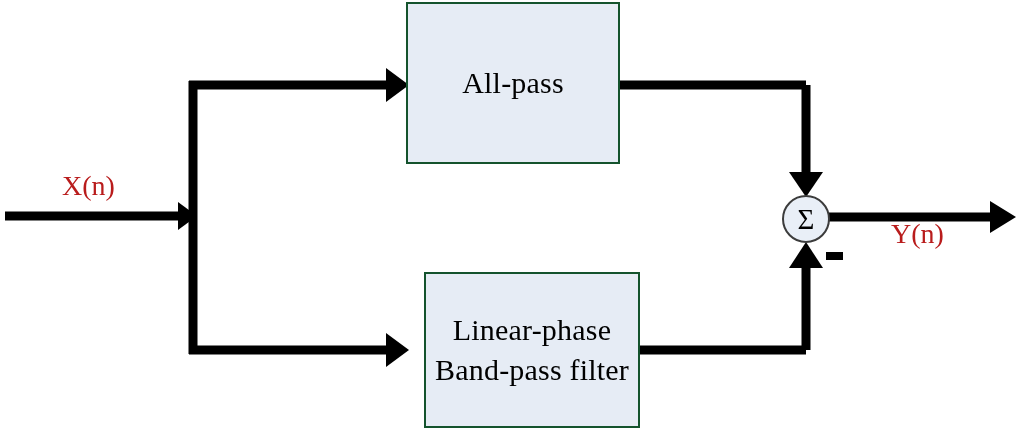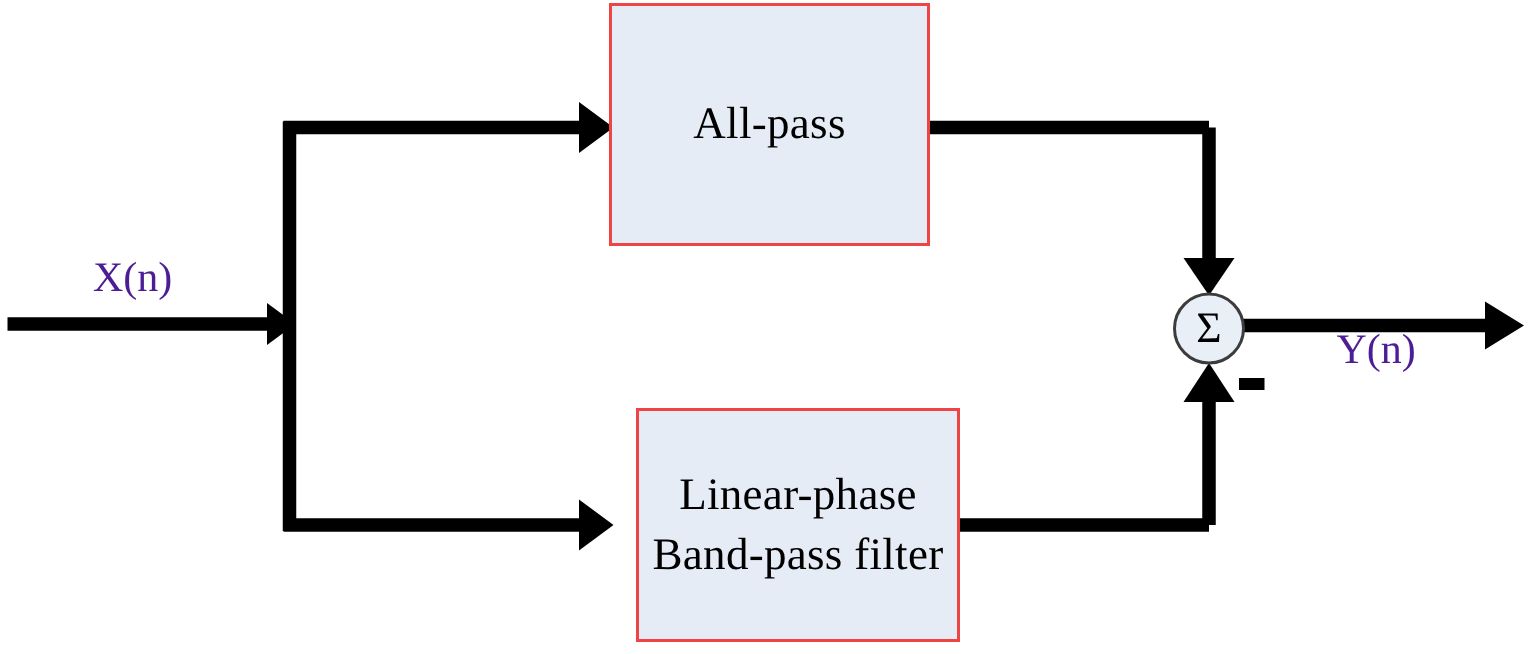--- a/index.html
+++ b/index.html
@@ -21,21 +21,21 @@
     position: absolute;
     left: 0;
     top: 0;
     width: 1024px;
     height: 436px;
   }
   .block-box {
     position: absolute;
     box-sizing: border-box;
     background: #e6ecf5;
-    border: 2px solid #ef4444;
+    border: 2px solid #14532d;
     display: flex;
     flex-direction: column;
     align-items: center;
     justify-content: center;
     text-align: center;
     color: #000000;
     font-family: "Liberation Serif", "DejaVu Serif", serif;
     font-size: 30px;
     line-height: 1.32;
     letter-spacing: 0.2px;
@@ -70,21 +70,21 @@
     align-items: center;
     justify-content: center;
     font-family: "Liberation Serif", "DejaVu Serif", serif;
     font-size: 29px;
     color: #000000;
   }
   .sig-label {
     position: absolute;
     font-family: "Liberation Serif", "DejaVu Serif", serif;
     font-size: 28px;
-    color: #4c1d95;
+    color: #b91c1c;
     white-space: nowrap;
   }
   #label-input {
     left: 62px;
     top: 170px;
   }
   #label-output {
     left: 891px;
     top: 170px;
     margin-top: 48px;

